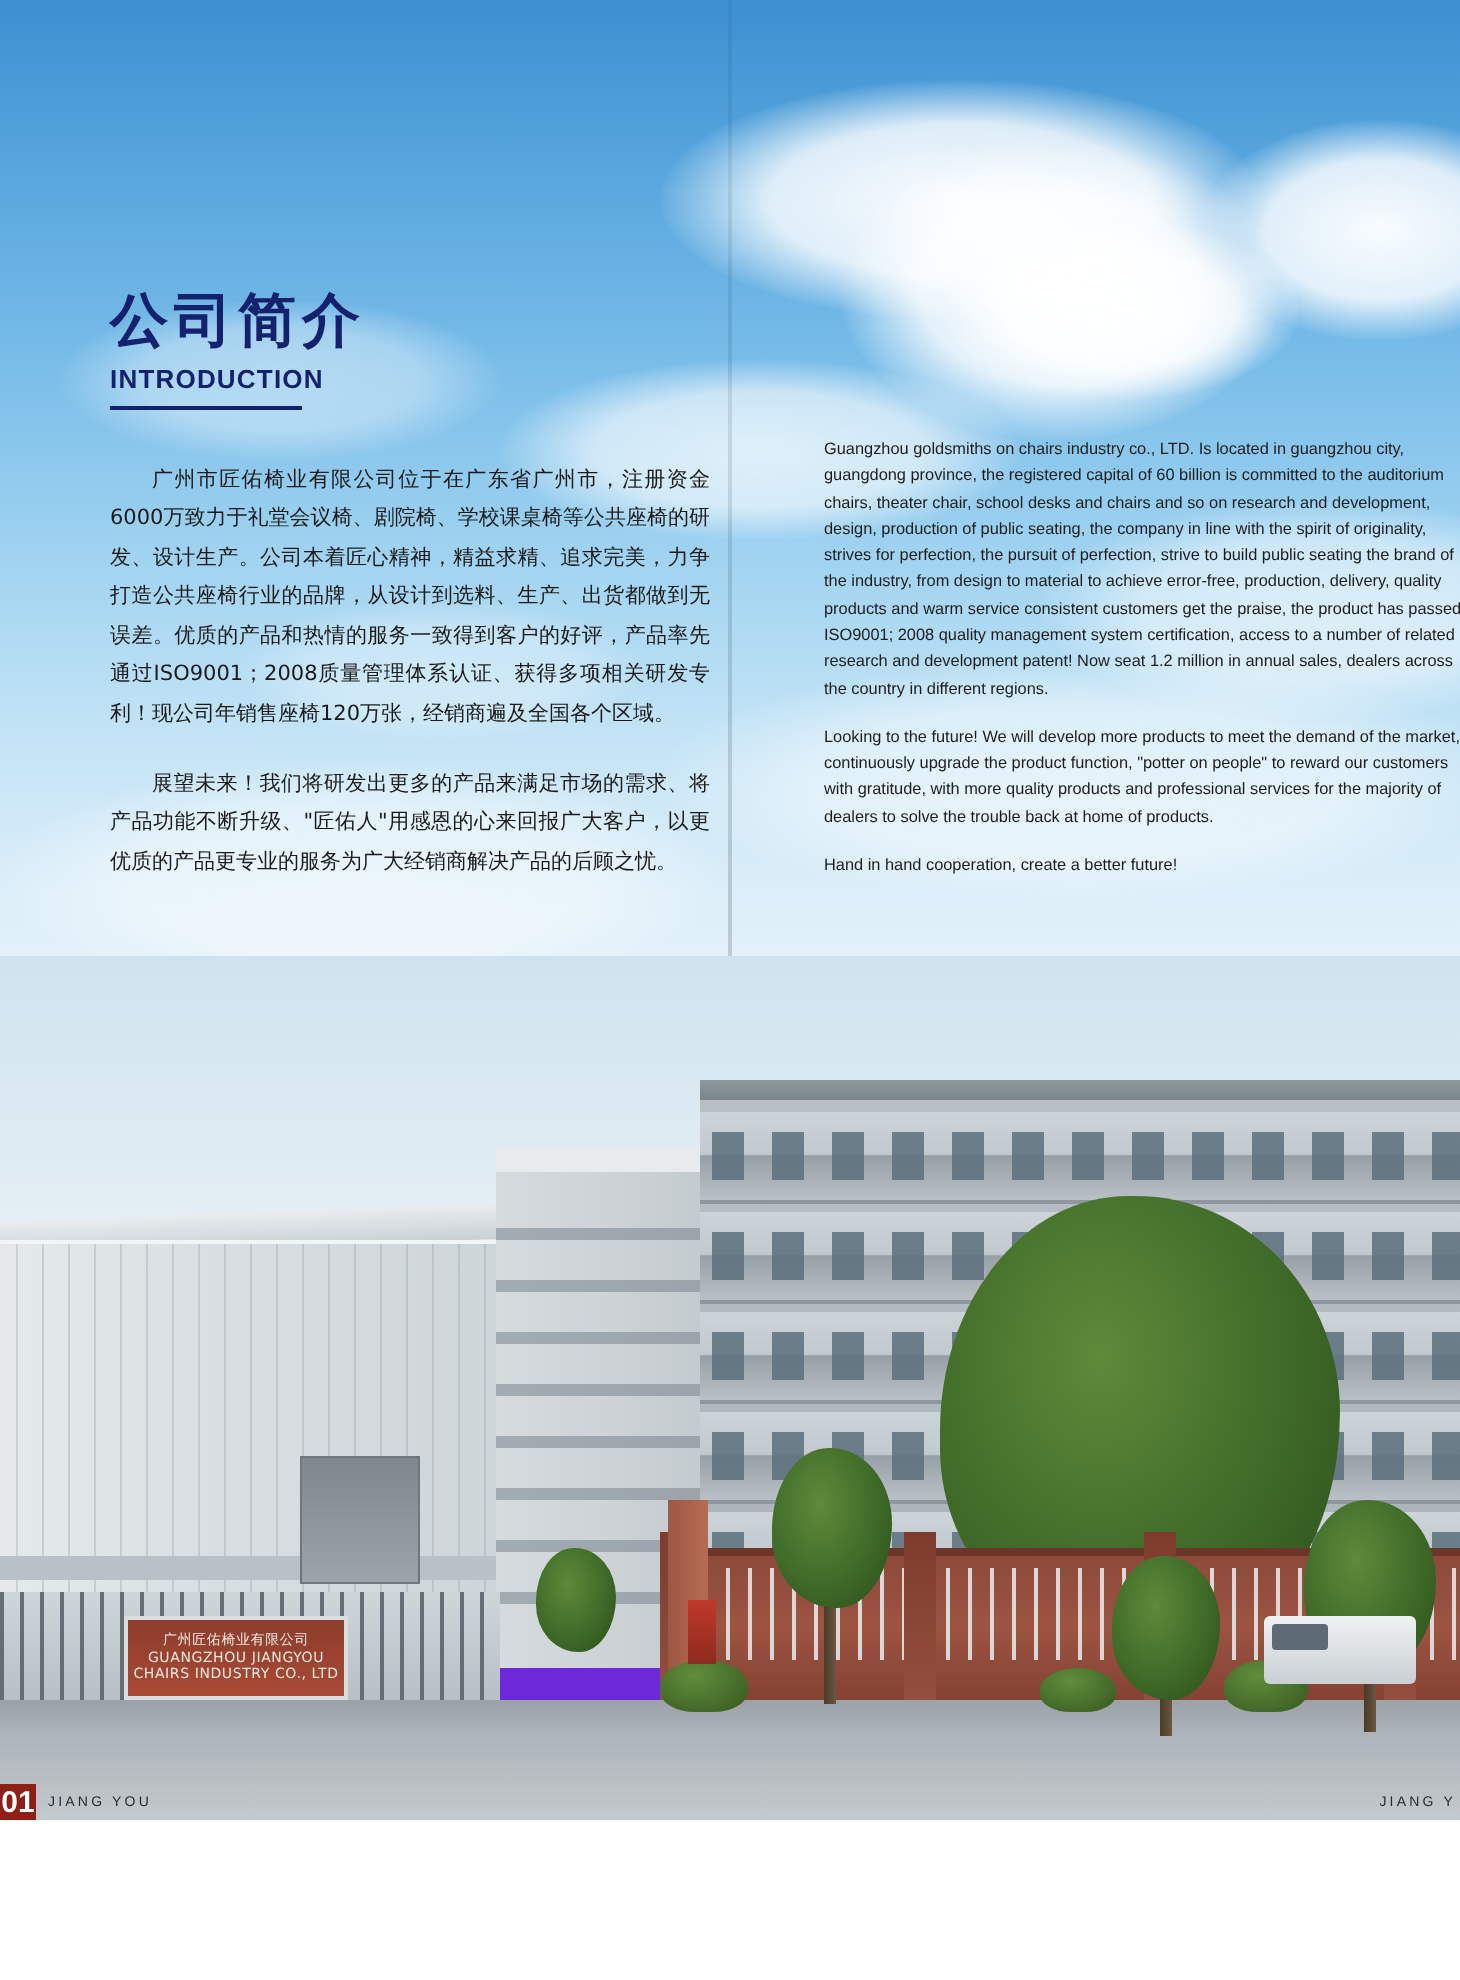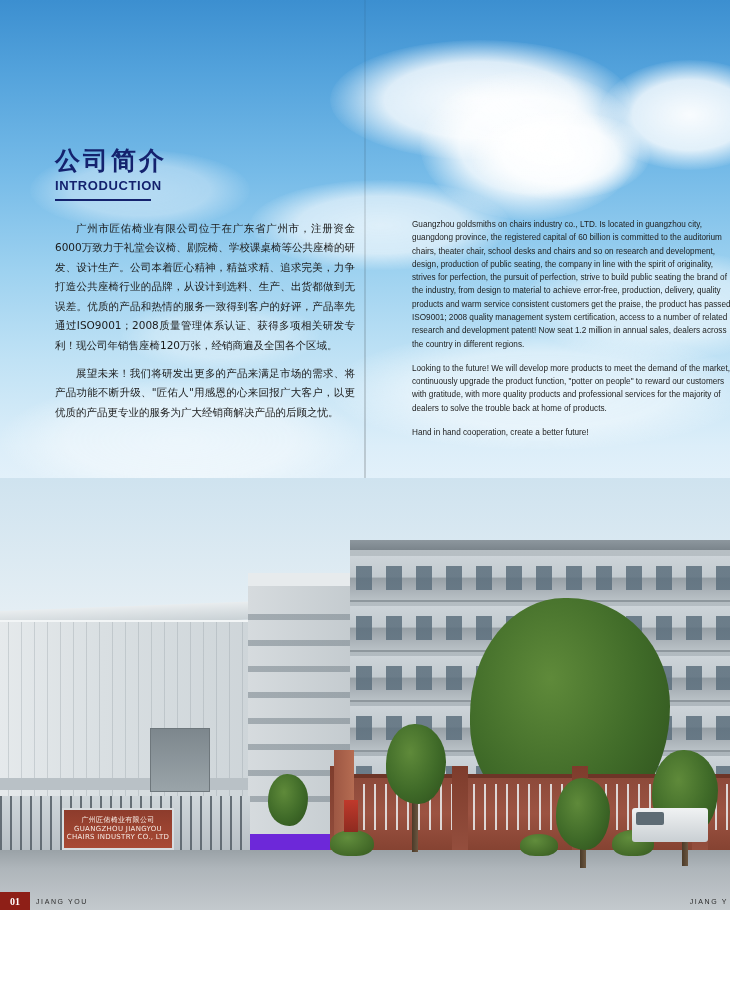--- a/index.html
+++ b/index.html
@@ -57,22 +57,22 @@
   .c9 { left: 0px;   top: 380px; width: 360px; height: 120px; opacity: .5;}
   .c10{ left: 120px; top: 300px; width: 200px; height: 70px;  opacity: .35;}
 
   
   .heading-block {
     position: absolute;
     left: 55px;
     top: 146px;
   }
   .heading-cn {
-    font-family: Liberation Sans, sans-serif;
-    font-size: 25px;
+    font-family: Liberation Mono, monospace;
+    font-size: 29px;
     font-weight: bold;
     color: #14226e;
     letter-spacing: 3px;
     line-height: 1.15;
     margin: 0;
   }
   .heading-en {
     font-size: 13px;
     font-weight: bold;
     color: #14226e;
@@ -90,21 +90,21 @@
     position: absolute;
     left: 55px;
     top: 215px;
     width: 300px;
     font-family: "DejaVu Sans", "Liberation Sans", sans-serif;
     font-size: 10.5px;
     line-height: 1.85;
     color: #1b1b1b;
     text-align: justify;
   }
-  .col-cn p { margin: 4px 0 9px 0; text-indent: 2em; }
+  .col-cn p { margin: 16px 0 9px 0; text-indent: 2em; }
 
   .col-en {
     position: absolute;
     left: 412px;
     top: 218px;
     width: 325px;
     font-size: 8.2px;
     line-height: 1.62;
     color: #1d1d1d;
     text-align: left;
@@ -268,26 +268,26 @@
   .footer-left {
     position: absolute;
     left: 0;
     bottom: 80px;
     width: 356px;
     height: 18px;
     display: flex;
     align-items: center;
   }
   .pagebox {
-    width: 30px; height: 18px;
+    width: 18px; height: 18px;
     background: #8e1f17;
     color: #ffffff;
-    font-size: 10px;
+    font-size: 15px;
     font-weight: bold;
-    display:flex; align-items:center; justify-content:center;font-family:Liberation Serif, serif;
+    display:flex; align-items:center; justify-content:center;
   }
   .footer-text {
     font-size: 7px;
     letter-spacing: 1.6px;
     color: #2b2b2b;
     margin-left: 6px;
   }
   .footer-right {
     position: absolute;
     right: 0;

